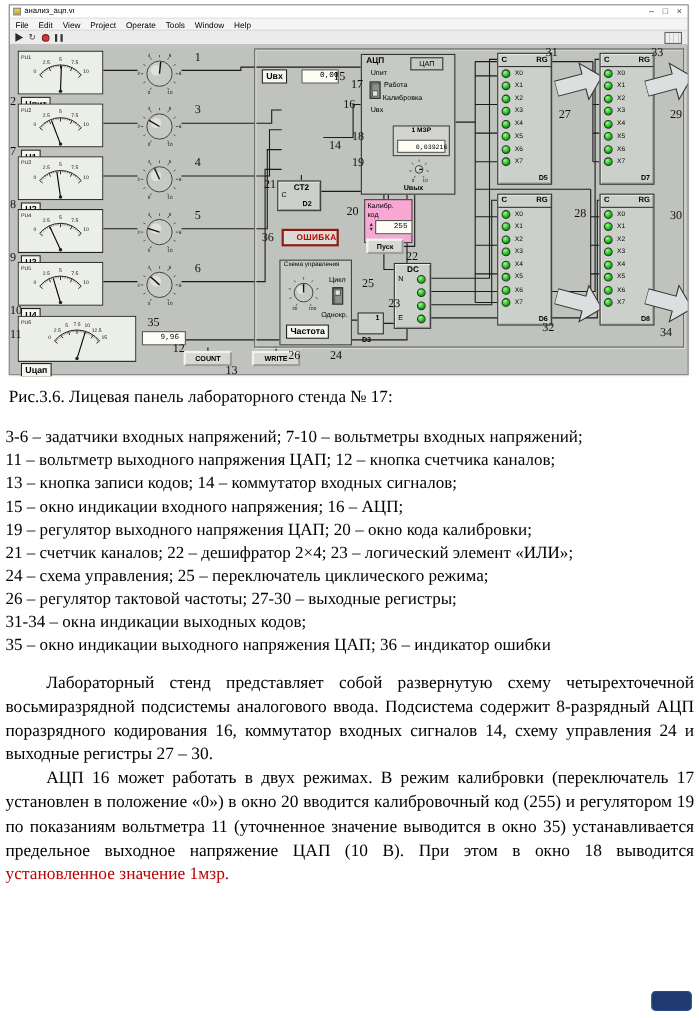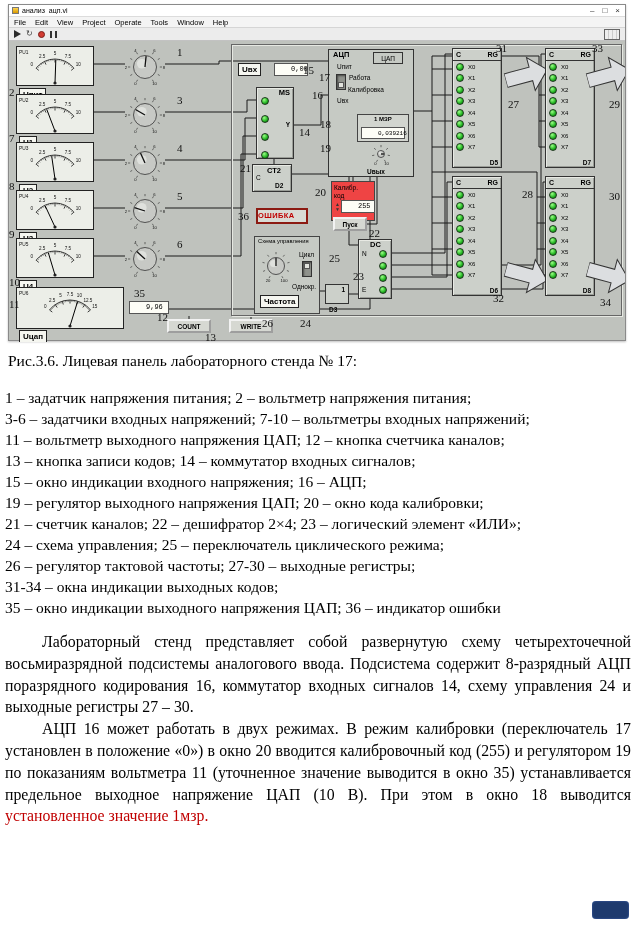--- a/index.html
+++ b/index.html
@@ -39,27 +39,27 @@
   .panel-btn{position:absolute;background:#d6d8d2;border:2px outset #f2f2f2;font:bold 6.5px/9px "Liberation Sans",sans-serif;text-align:center;cursor:pointer;padding:0}
   .vslider{position:absolute;width:10px;height:16px;background:#8f928c;border:1px solid #333;box-shadow:inset 1px 1px 2px rgba(0,0,0,.5)}
   .vslider .thumb{position:absolute;left:1px;width:6px;height:6px;background:#e2e4de;border:1px solid #555}
   .thumb.top{top:1px}.thumb.bottom{bottom:1px}
   .register{position:absolute;width:50px;height:120px;background:#ccd0ca;border:1px solid #333;box-shadow:inset 1px 1px 0 #e8eae4,inset -1px -1px 0 #9a9d97}
   .reg-head{height:12px;border-bottom:1px solid #333;display:flex;justify-content:space-between;padding:0 3px;font:bold 7px/11px "Liberation Sans",sans-serif}
   .reg-row{height:11.5px;display:flex;align-items:center;padding-left:3px;gap:4px}
   .reg-bit{font:6px/1 "Liberation Sans",sans-serif}
   .reg-foot{position:absolute;right:3px;bottom:1px;font:bold 6.5px/1 "Liberation Sans",sans-serif}
   .blockarrow{position:absolute}
-  .error-box{position:absolute;left:247px;top:167px;width:52px;height:16px;background:#d9dbd5;border:2px solid #8c1a12;color:#c00000;font:bold 7.5px/12px "Liberation Sans",sans-serif;text-align:left;letter-spacing:.4px}
+  .error-box{position:absolute;left:247px;top:167px;width:52px;height:16px;background:#d9dbd5;border:2px solid #8c1a12;color:#c00000;font:bold 7.5px/12px "Liberation Sans",sans-serif;text-align:right;letter-spacing:.4px}
   .adc-frame{position:absolute;left:319px;top:8px;width:86px;height:128px;background:#c6cac4;border:1px solid #333}
   .dac-sub{position:absolute;left:44px;top:2px;width:30px;height:12px;border:1px solid #333;text-align:center;font:6.5px/11px "Liberation Sans",sans-serif}
   .lsb-box{position:absolute;left:28px;top:64px;width:52px;height:28px;background:#d2d5cf;border:1px solid #444;text-align:center}
   .lsb-box .lab{display:block;font:bold 6px/9px "Liberation Sans",sans-serif}
   .lsb-box .digi{position:absolute;left:3px;top:12px;width:44px;height:12px;font-size:6px}
-  .calib-box{position:absolute;left:322px;top:140px;width:44px;height:40px;background:#ef4444;border:1px solid #444}
+  .calib-box{position:absolute;left:322px;top:140px;width:44px;height:40px;background:#f9a8d4;border:1px solid #444}
   .spin{position:absolute;left:3px;top:18px;display:flex;align-items:center}
   .spin-arrows{font:5px/5px "Liberation Sans",sans-serif;color:#333;display:inline-flex;flex-direction:column;margin-right:1px}
   .ctrl-frame{position:absolute;left:245px;top:195px;width:66px;height:78px;background:#c6cac4;border:1px solid #444}
   .or-gate{position:absolute;left:316px;top:243px;width:24px;height:20px;background:#ccd0ca;border:1px solid #333}
 
   
   .below{position:absolute;left:0;top:352px;width:635px}
   .caption{padding-left:8px;font-size:15.5px}
   .legend{margin-top:17px;padding-left:5px;font-size:15.5px;line-height:21px}
   .paragraphs{margin-top:13px;padding:0 4px 0 5px;font-size:15.8px;line-height:21.8px;text-align:justify}
@@ -150,28 +150,20 @@
           <polyline points="180,275 180,279"></polyline>
             <polyline points="242,275 242,279"></polyline>
         </g>
       </svg>
 
       <div class="mid-frame"></div>
 
       <span class="unit-box" style="left:229px;top:22px">Uвх</span>
       <span class="digi abs" style="left:265px;top:22px;width:28px">0,00</span>
 
-      <div class="block" id="ms-block" style="left:247px;top:46px;width:38px;height:72px">
-        <span class="pl t7 b" style="right:3px;top:1px">MS</span>
-        <span class="pl t6 b" style="right:3px;top:33px">Y</span>
-      <span class="led on" style="position:absolute;left:4px;top:9px"></span>
-          <span class="led on" style="position:absolute;left:4px;top:27px"></span>
-          <span class="led on" style="position:absolute;left:4px;top:45px"></span>
-          <span class="led on" style="position:absolute;left:4px;top:63px"></span>
-        </div>
 
       <div class="adc-frame">
         <span class="pl t7 b" style="left:4px;top:1px">АЦП</span>
         <span class="dac-sub">ЦАП</span>
         <span class="pl t6" style="left:8px;top:13px">Uпит</span>
         <div class="vslider" style="left:7px;top:24px">
             <div class="thumb bottom"></div>
           </div>
         <span class="pl t6" style="left:20px;top:24px">Работа</span>
         <span class="pl t6" style="left:19px;top:36px">Калибровка</span>
@@ -795,21 +787,20 @@
           <span class="callout" style="left:591px;top:256px">34</span>
           <span class="callout" style="left:125px;top:247px">35</span>
           <span class="callout" style="left:229px;top:170px">36</span>
         </div>
     </div>
   </div>
 
   <div class="below">
     <div class="caption">Рис.3.6. Лицевая панель лабораторного стенда № 17:</div>
     <div class="legend" id="legend">
-        <div class="legend-line">1 – задатчик напряжения питания; 2 – вольтметр напряжения питания;</div>
         <div class="legend-line">3-6 – задатчики входных напряжений; 7-10 – вольтметры входных напряжений;</div>
         <div class="legend-line">11 – вольтметр выходного напряжения ЦАП; 12 – кнопка счетчика каналов;</div>
         <div class="legend-line">13 – кнопка записи кодов; 14 – коммутатор входных сигналов;</div>
         <div class="legend-line">15 – окно индикации входного напряжения; 16 – АЦП;</div>
         <div class="legend-line">19 – регулятор выходного напряжения ЦАП; 20 – окно кода калибровки;</div>
         <div class="legend-line">21 – счетчик каналов; 22 – дешифратор 2×4; 23 – логический элемент «ИЛИ»;</div>
         <div class="legend-line">24 – схема управления; 25 – переключатель циклического режима;</div>
         <div class="legend-line">26 – регулятор тактовой частоты; 27-30 – выходные регистры;</div>
         <div class="legend-line">31-34 – окна индикации выходных кодов;</div>
         <div class="legend-line">35 – окно индикации выходного напряжения ЦАП; 36 – индикатор ошибки</div>

